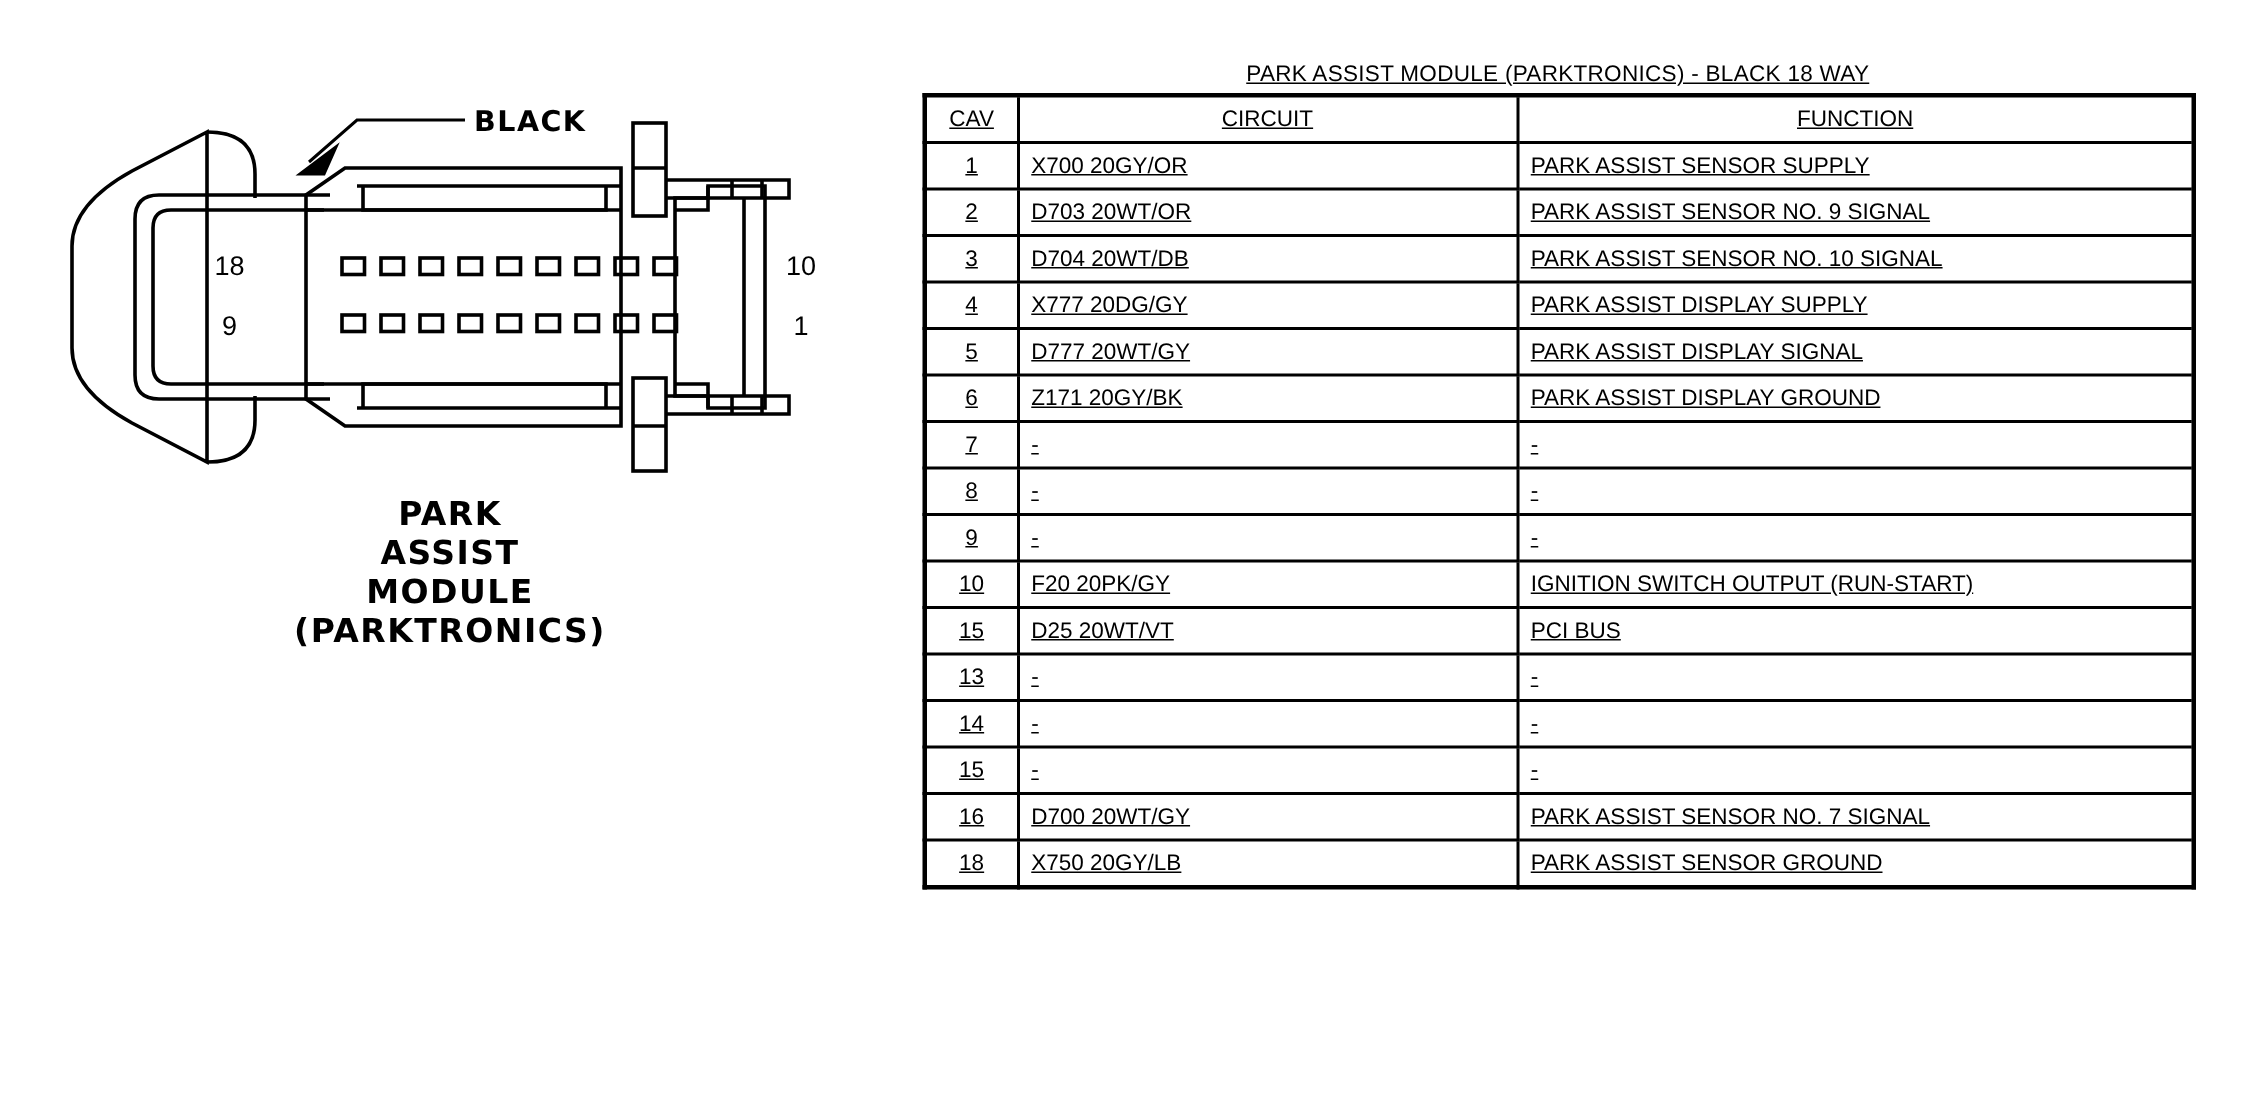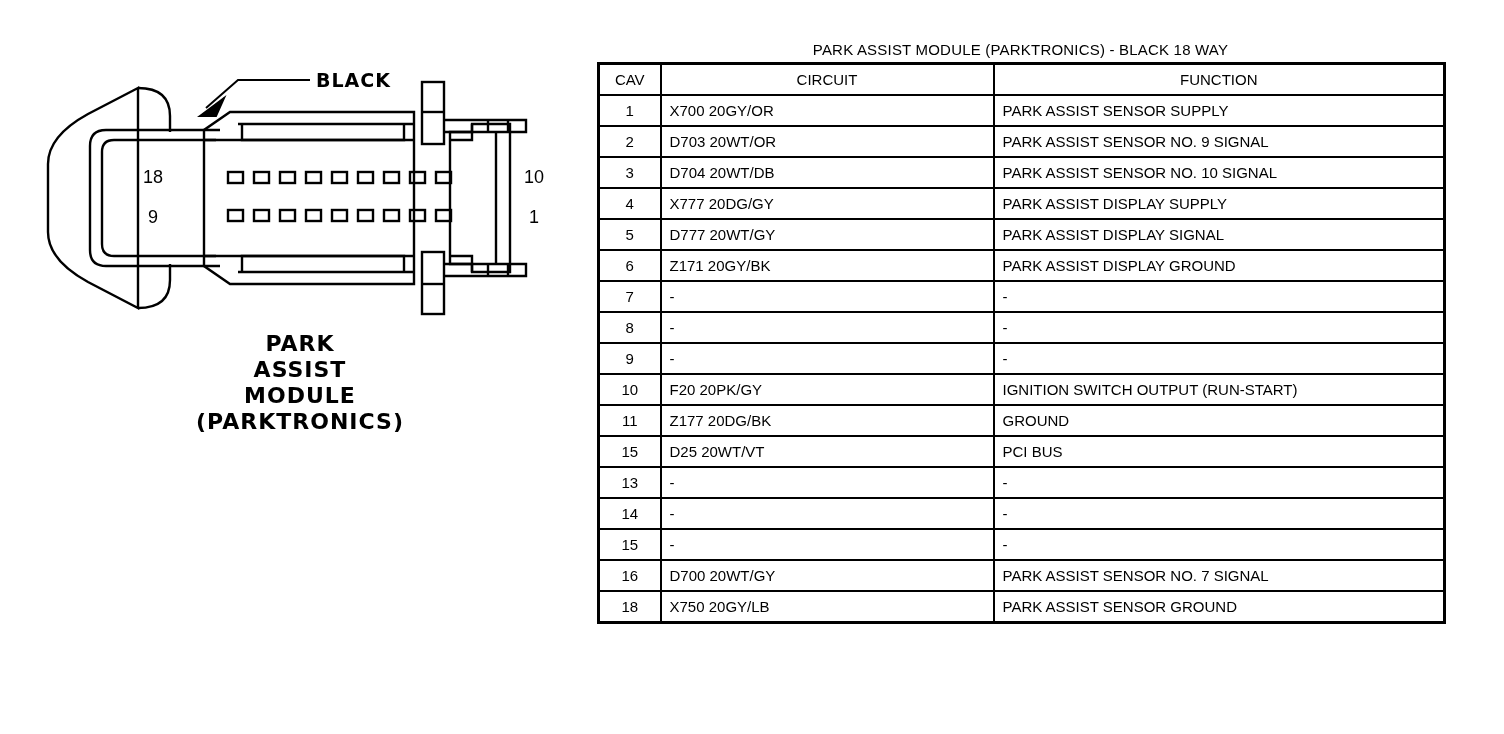--- a/index.html
+++ b/index.html
@@ -44,23 +44,24 @@
     font-weight: bold;
     font-size: 22px;
     line-height: 26px;
     letter-spacing: 1px;
   }
   #connector-caption div { white-space: nowrap; }
 
   
   #table-panel {
     position: absolute;
-    left: 597px;
+    left: 615px;
     top: 40px;
     width: 847px;
+    text-decoration: underline;
   }
   #table-title {
     text-align: center;
     font-family: "Liberation Sans", sans-serif;
     font-size: 15px;
     letter-spacing: 0.2px;
     height: 22px;
     line-height: 20px;
     white-space: nowrap;
   }
@@ -275,25 +276,20 @@
           <td class="cav-cell">9</td>
           <td class="circuit-cell">-</td>
           <td class="function-cell">-</td>
         </tr>
         <tr>
           <td class="cav-cell">10</td>
           <td class="circuit-cell">F20 20PK/GY</td>
           <td class="function-cell">IGNITION SWITCH OUTPUT (RUN-START)</td>
         </tr>
         <tr>
-          <td class="cav-cell">11</td>
-          <td class="circuit-cell">Z177 20DG/BK</td>
-          <td class="function-cell">GROUND</td>
-        </tr>
-        <tr>
           <td class="cav-cell">15</td>
           <td class="circuit-cell">D25 20WT/VT</td>
           <td class="function-cell">PCI BUS</td>
         </tr>
         <tr>
           <td class="cav-cell">13</td>
           <td class="circuit-cell">-</td>
           <td class="function-cell">-</td>
         </tr>
         <tr>

